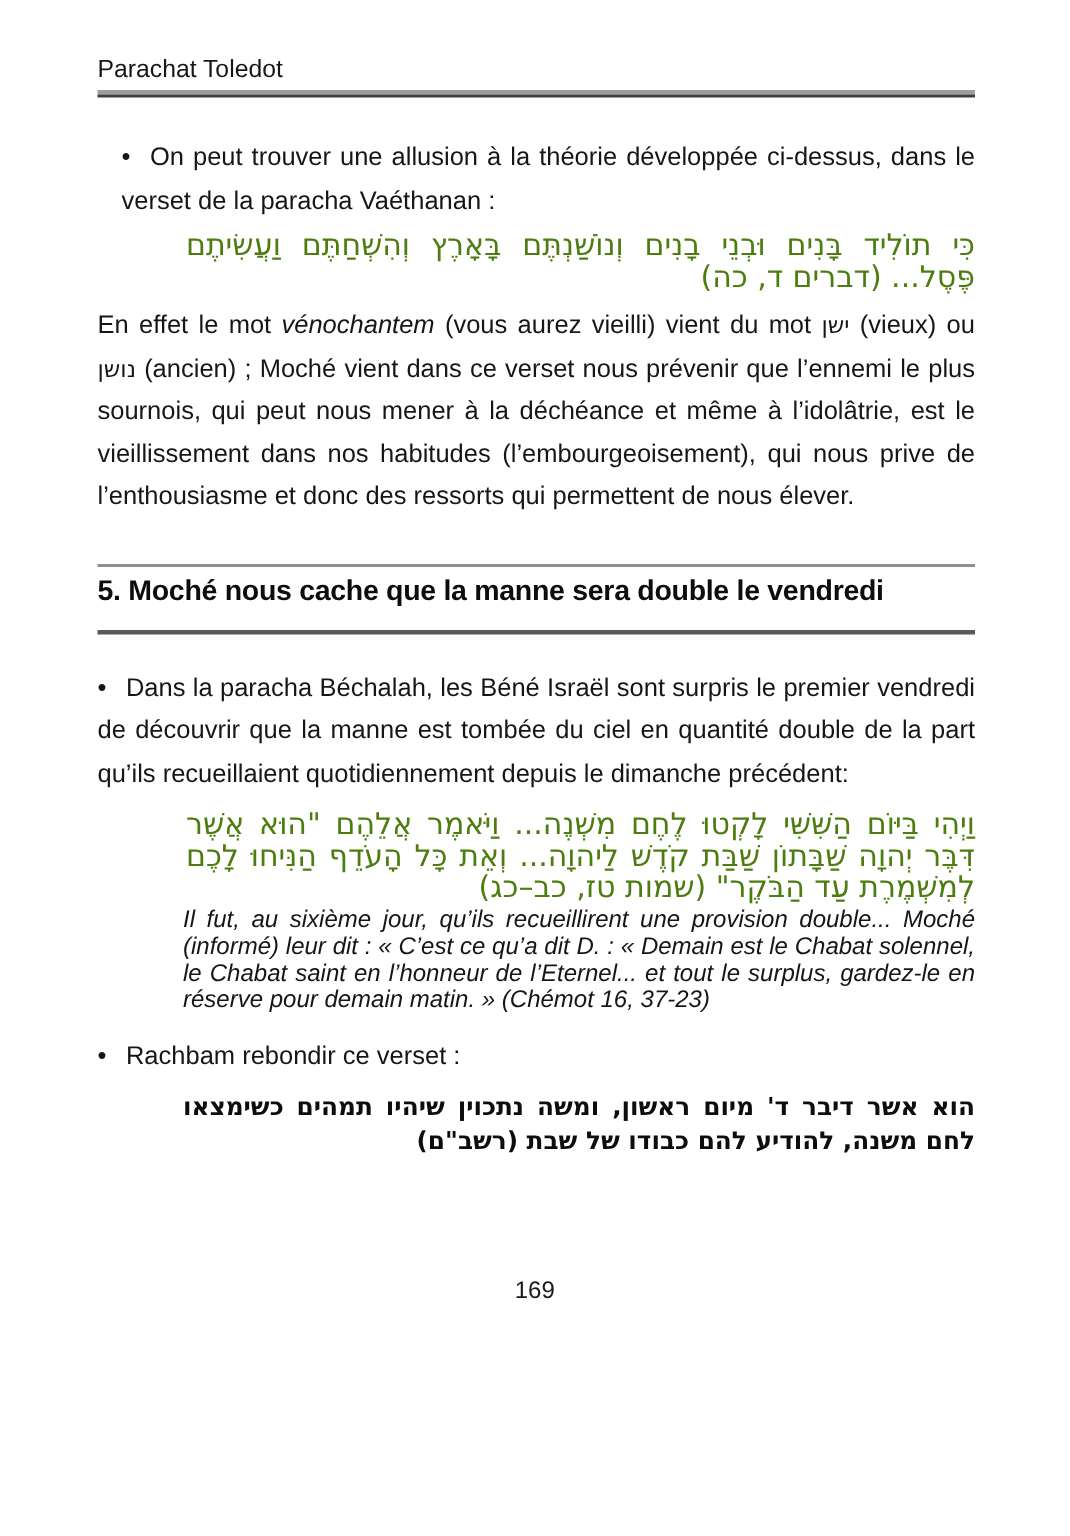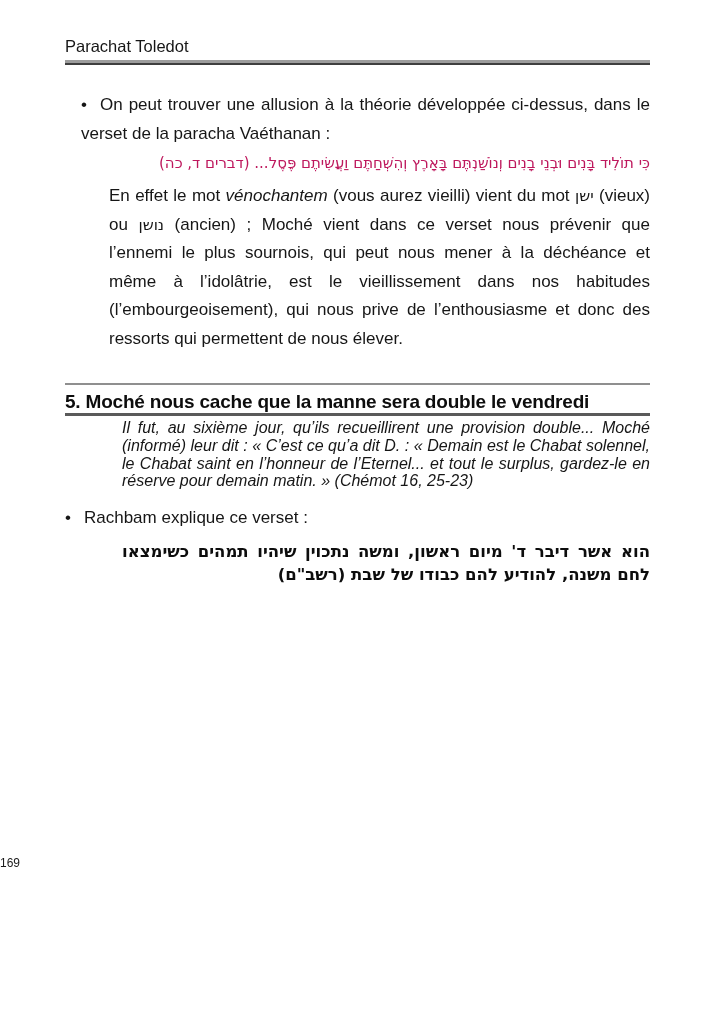--- a/index.html
+++ b/index.html
@@ -28,33 +28,33 @@
   p { margin: 0; }
 
   .body-text {
     font-size: 17px;
     line-height: 28.5px;
     text-align: justify;
   }
   .bullet-marker { padding-right: 13px; }
 
   .mt-bullet1 { margin-top: 26px; margin-left: 16px; }
-  .mt-para1   { margin-top: 8px; margin-left: 44px; }
+  .mt-para1   { margin-top: 8px; }
   .mt-bullet2 { margin-top: 22px; }
   .mt-bullet3 { margin-top: 14px; }
 
   .heb-quote {
     margin-left: 59px;
     direction: rtl;
     unicode-bidi: embed;
     text-align: justify;
     font-family: "DejaVu Sans", sans-serif;
-    font-size: 15px;
+    font-size: 20px;
     line-height: 21px;
-    color: #be185d;
+    color: #4d7c0f;
   }
   .heb-quote.first { margin-top: 5px; }
   .heb-quote.second { margin-top: 9px; }
   .heb-bold {
     margin-left: 57px;
     margin-top: 7px;
     direction: rtl;
     unicode-bidi: embed;
     text-align: justify;
     font-family: "DejaVu Sans", sans-serif;
@@ -74,36 +74,36 @@
   }
   .heb-inline {
     font-family: "DejaVu Sans", sans-serif;
     font-size: 15.5px;
     unicode-bidi: embed;
   }
   .section-heading-block {
     margin-top: 30px;
     border-top: 2px solid #8f8f8f;
     border-bottom: 3px solid #5a5a5a;
-    padding: 5px 0 0;
+    padding: 5px 0 14px;
   }
   .section-heading {
     font-size: 19px;
     font-weight: bold;
     line-height: 23px;
     letter-spacing: -0.2px;
     color: #0d0d0d;
   }
   .footer {
     position: absolute;
     left: 0;
     bottom: 16px;
     width: 100%;
-    text-align: left;
-    font-size: 12px;
+    text-align: center;
+    font-size: 16px;
     color: #1a1a1a;
   }
 </style>
 </head>
 <body>
 
 <div class="page">
 
   <div class="header">
     <span>Parachat Toledot</span>
@@ -115,24 +115,26 @@
 
   <p class="heb-quote first">כִּי תוֹלִיד בָּנִים וּבְנֵי בָנִים וְנוֹשַׁנְתֶּם בָּאָרֶץ וְהִשְׁחַתֶּם וַעֲשִׂיתֶם פֶּסֶל... (דברים ד, כה)</p>
 
 
   <p class="body-text mt-para1"><span>En effet le mot </span><i>vénochantem</i><span> (vous aurez vieilli) vient du mot </span><span class="heb-inline">ישן</span><span> (vieux) ou </span><span class="heb-inline">נושן</span><span> (ancien) ; Moché vient dans ce verset nous prévenir que l’ennemi le plus sournois, qui peut nous mener à la déchéance et même à l’idolâtrie, est le vieillissement dans nos habitudes (l’embourgeoisement), qui nous prive de l’enthousiasme et donc des ressorts qui permettent de nous élever.</span></p>
 
   <div class="section-heading-block">
     <div class="section-heading">5. Moché nous cache que la manne sera double le vendredi</div>
   </div>
 
+  <p class="body-text mt-bullet2"><span class="bullet-marker">•</span><span>Dans la paracha Béchalah, les Béné Israël sont surpris le premier vendredi de découvrir que la manne est tombée du ciel en quantité double de la part qu’ils recueillaient quotidiennement depuis le dimanche précédent:</span></p>
 
+  <p class="heb-quote second">וַיְהִי בַּיּוֹם הַשִּׁשִּׁי לָקְטוּ לֶחֶם מִשְׁנֶה... וַיֹּאמֶר אֲלֵהֶם "הוּא אֲשֶׁר דִּבֶּר יְהוָה שַׁבָּתוֹן שַׁבַּת קֹדֶשׁ לַיהוָה... וְאֵת כָּל הָעֹדֵף הַנִּיחוּ לָכֶם לְמִשְׁמֶרֶת עַד הַבֹּקֶר" (שמות טז, כב–כג)</p>
 
-  <p class="trans">Il fut, au sixième jour, qu’ils recueillirent une provision double... Moché (informé) leur dit : « C’est ce qu’a dit D. : « Demain est le Chabat solennel, le Chabat saint en l’honneur de l’Eternel... et tout le surplus, gardez-le en réserve pour demain matin. » (Chémot 16, 25-23)</p>
+  <p class="trans">Il fut, au sixième jour, qu’ils recueillirent une provision double... Moché (informé) leur dit : « C’est ce qu’a dit D. : « Demain est le Chabat solennel, le Chabat saint en l’honneur de l’Eternel... et tout le surplus, gardez-le en réserve pour demain matin. » (Chémot 16, 37-23)</p>
 
-  <p class="body-text mt-bullet3"><span class="bullet-marker">•</span><span>Rachbam explique ce verset :</span></p>
+  <p class="body-text mt-bullet3"><span class="bullet-marker">•</span><span>Rachbam rebondir ce verset :</span></p>
 
   <p class="heb-bold">הוא אשר דיבר ד' מיום ראשון, ומשה נתכוין שיהיו תמהים כשימצאו לחם משנה, להודיע להם כבודו של שבת (רשב"ם)</p>
 
 
   <div class="footer">169</div>
 
 </div>
 
 </body></html>

